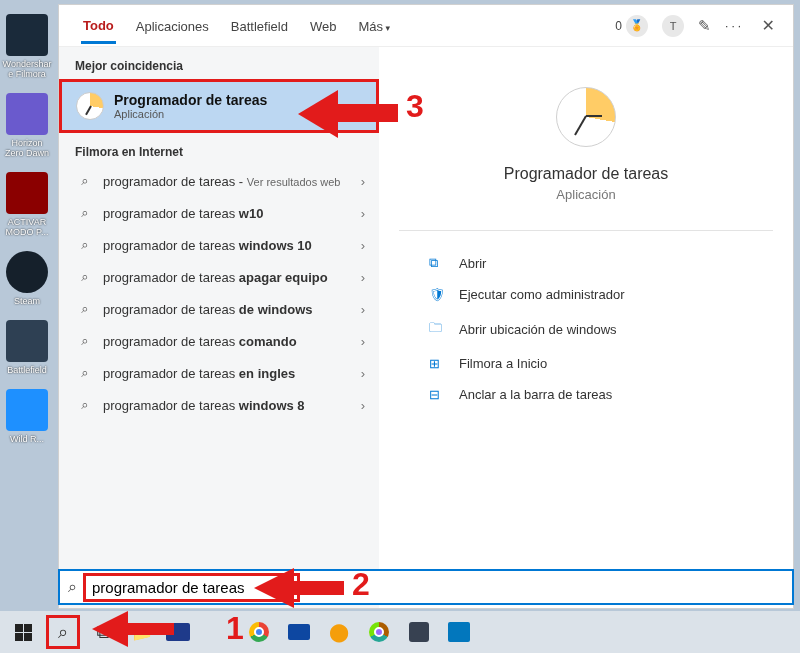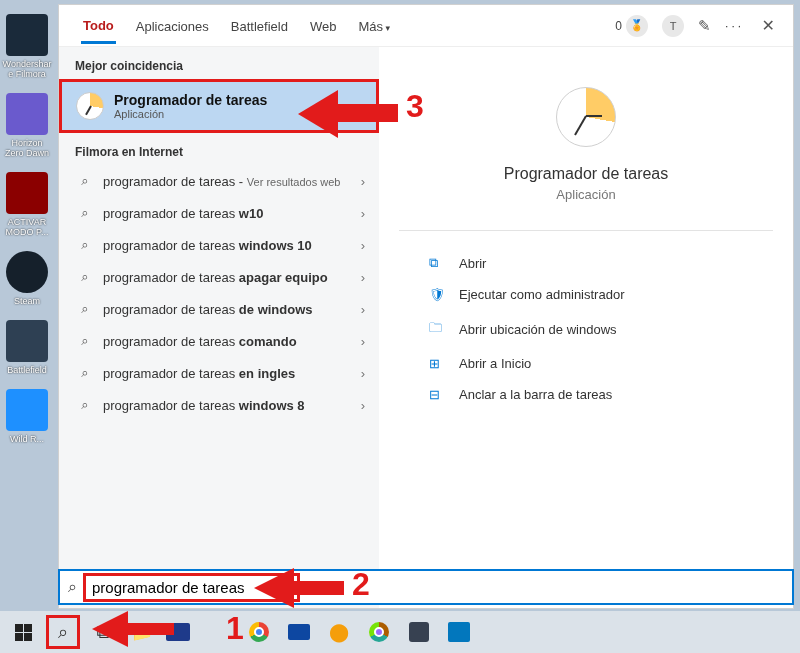--- a/index.html
+++ b/index.html
@@ -206,21 +206,21 @@
         <div class="act">
             <span class="aico">🛡</span>
             <span>Ejecutar como administrador</span>
           </div>
         <div class="act">
             <span class="aico">🗀</span>
             <span>Abrir ubicación de windows</span>
           </div>
         <div class="act">
             <span class="aico">⊞</span>
-            <span>Abrir a Inicio</span>
+            <span>Filmora a Inicio</span>
           </div>
         <div class="act">
             <span class="aico">⊟</span>
             <span>Anclar a la barra de tareas</span>
           </div>
       </div>
     </div>
   </div>
 </div>
 

